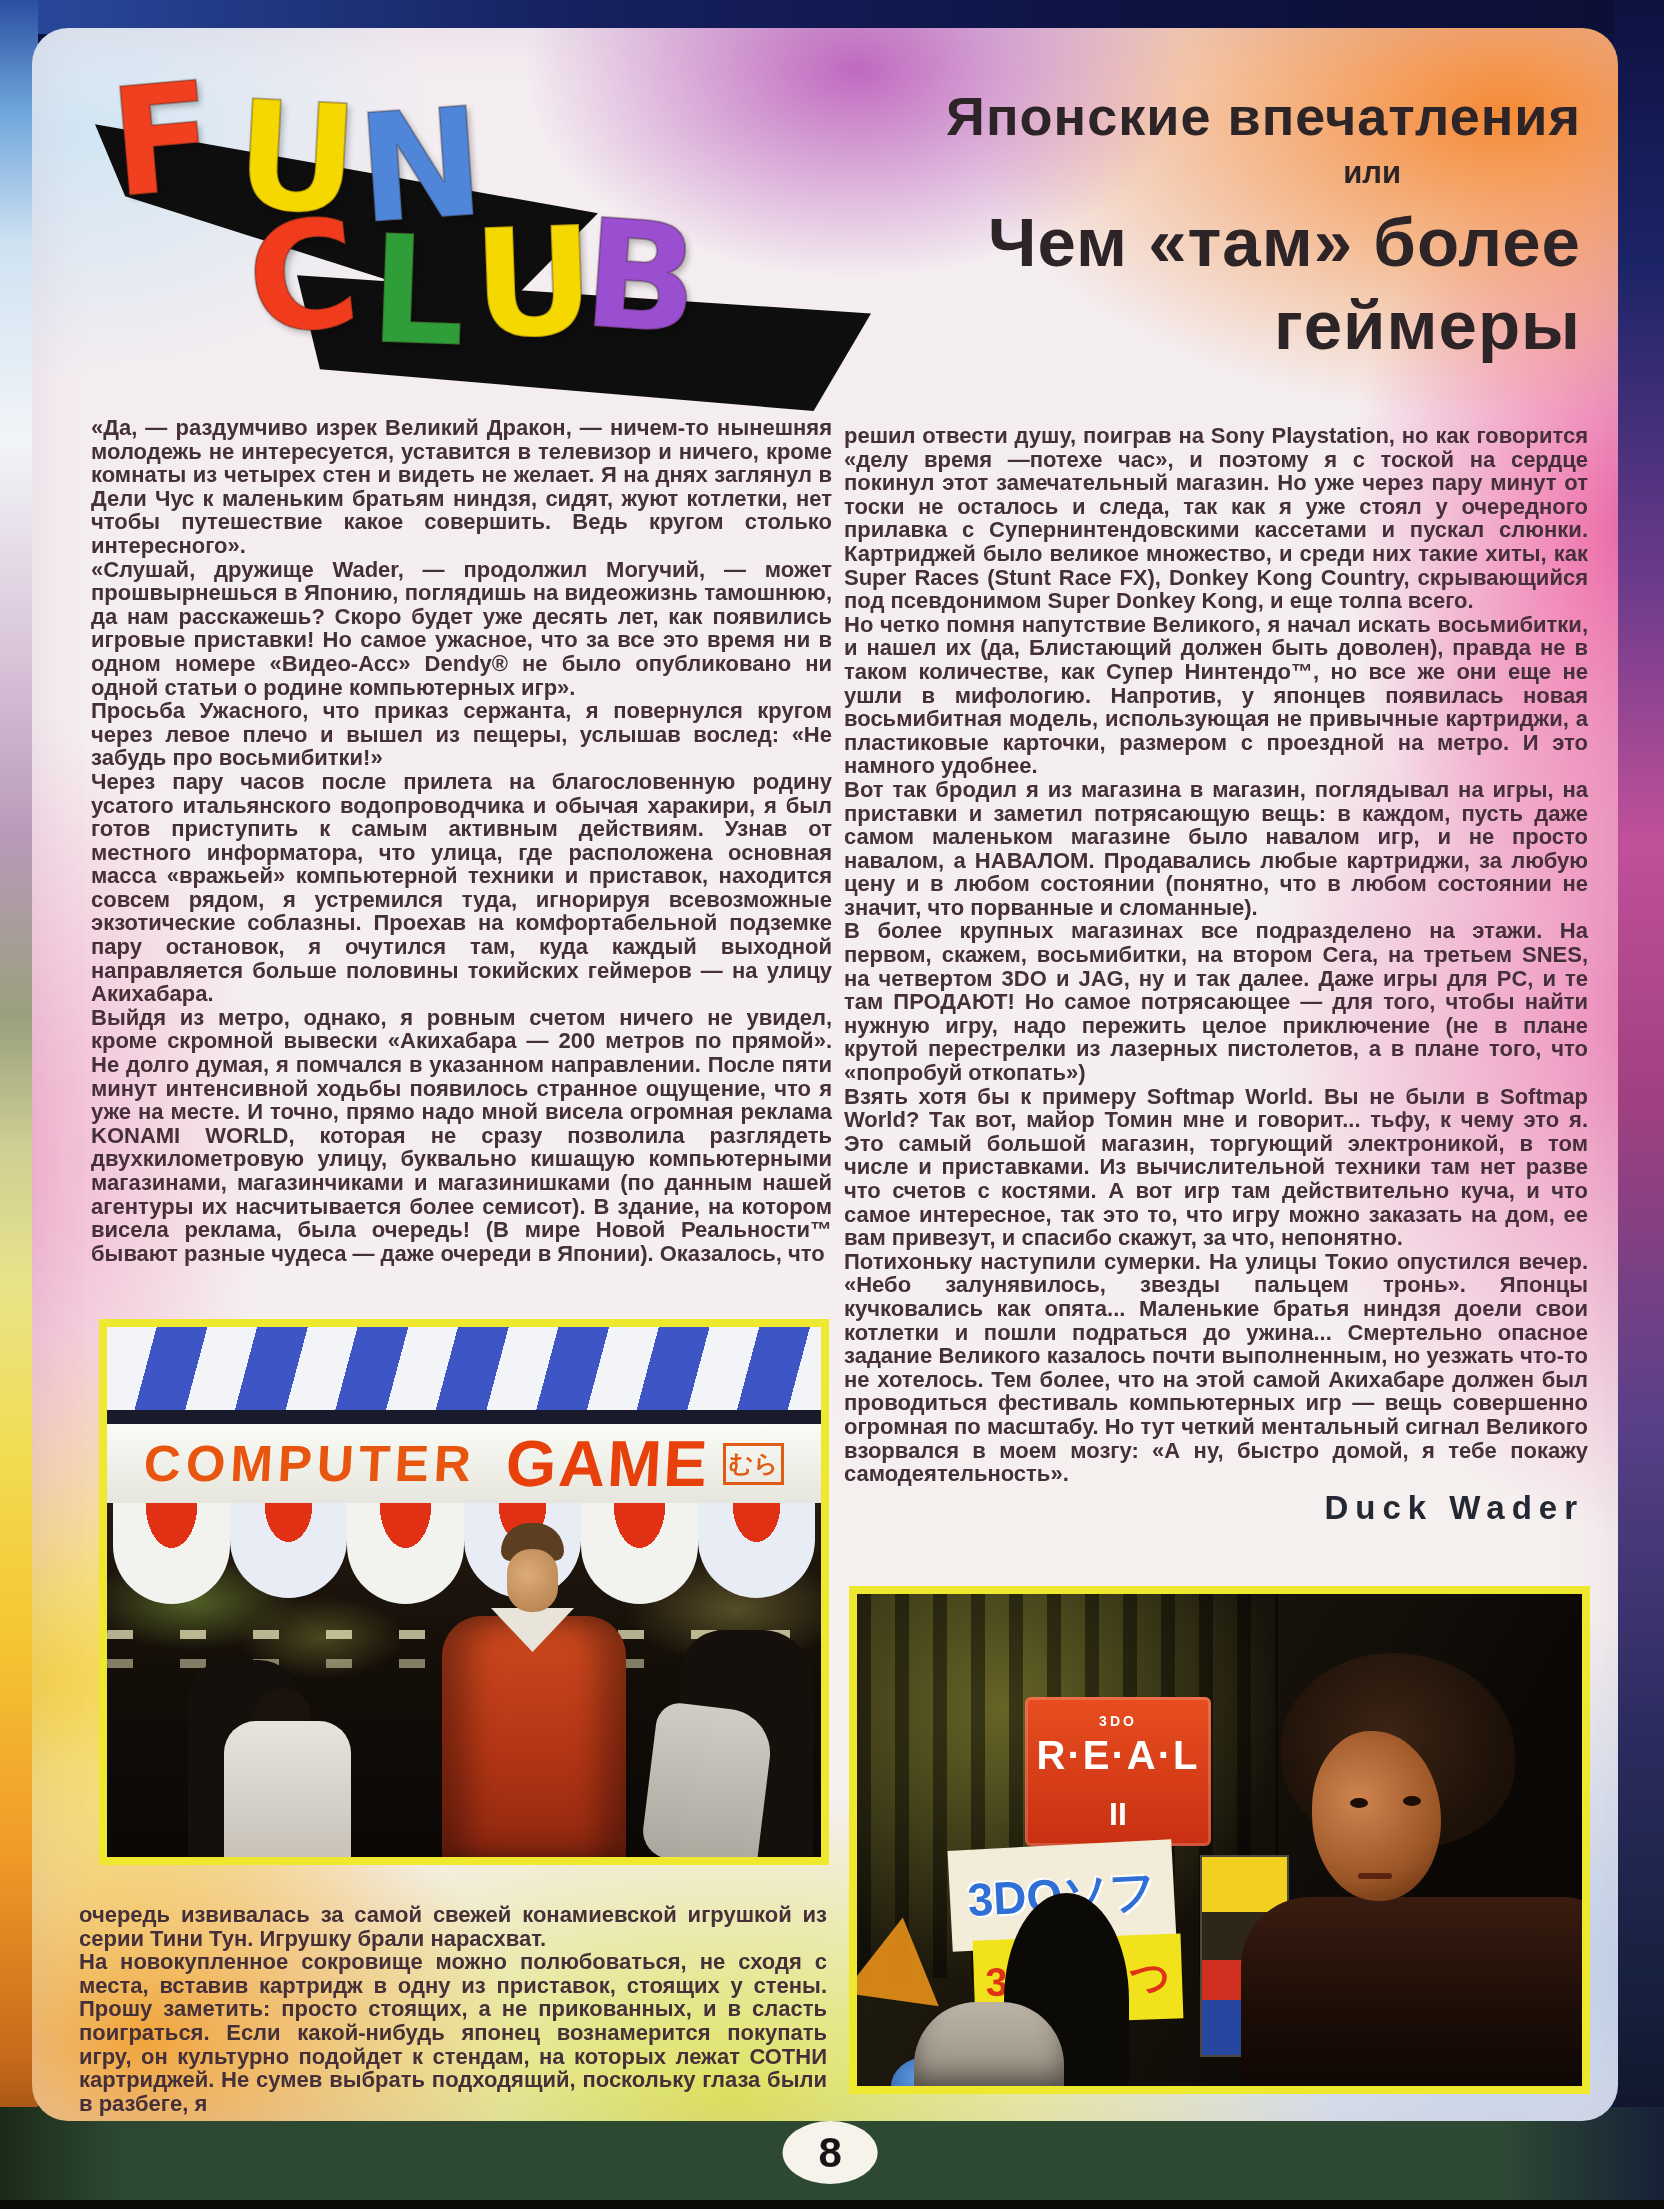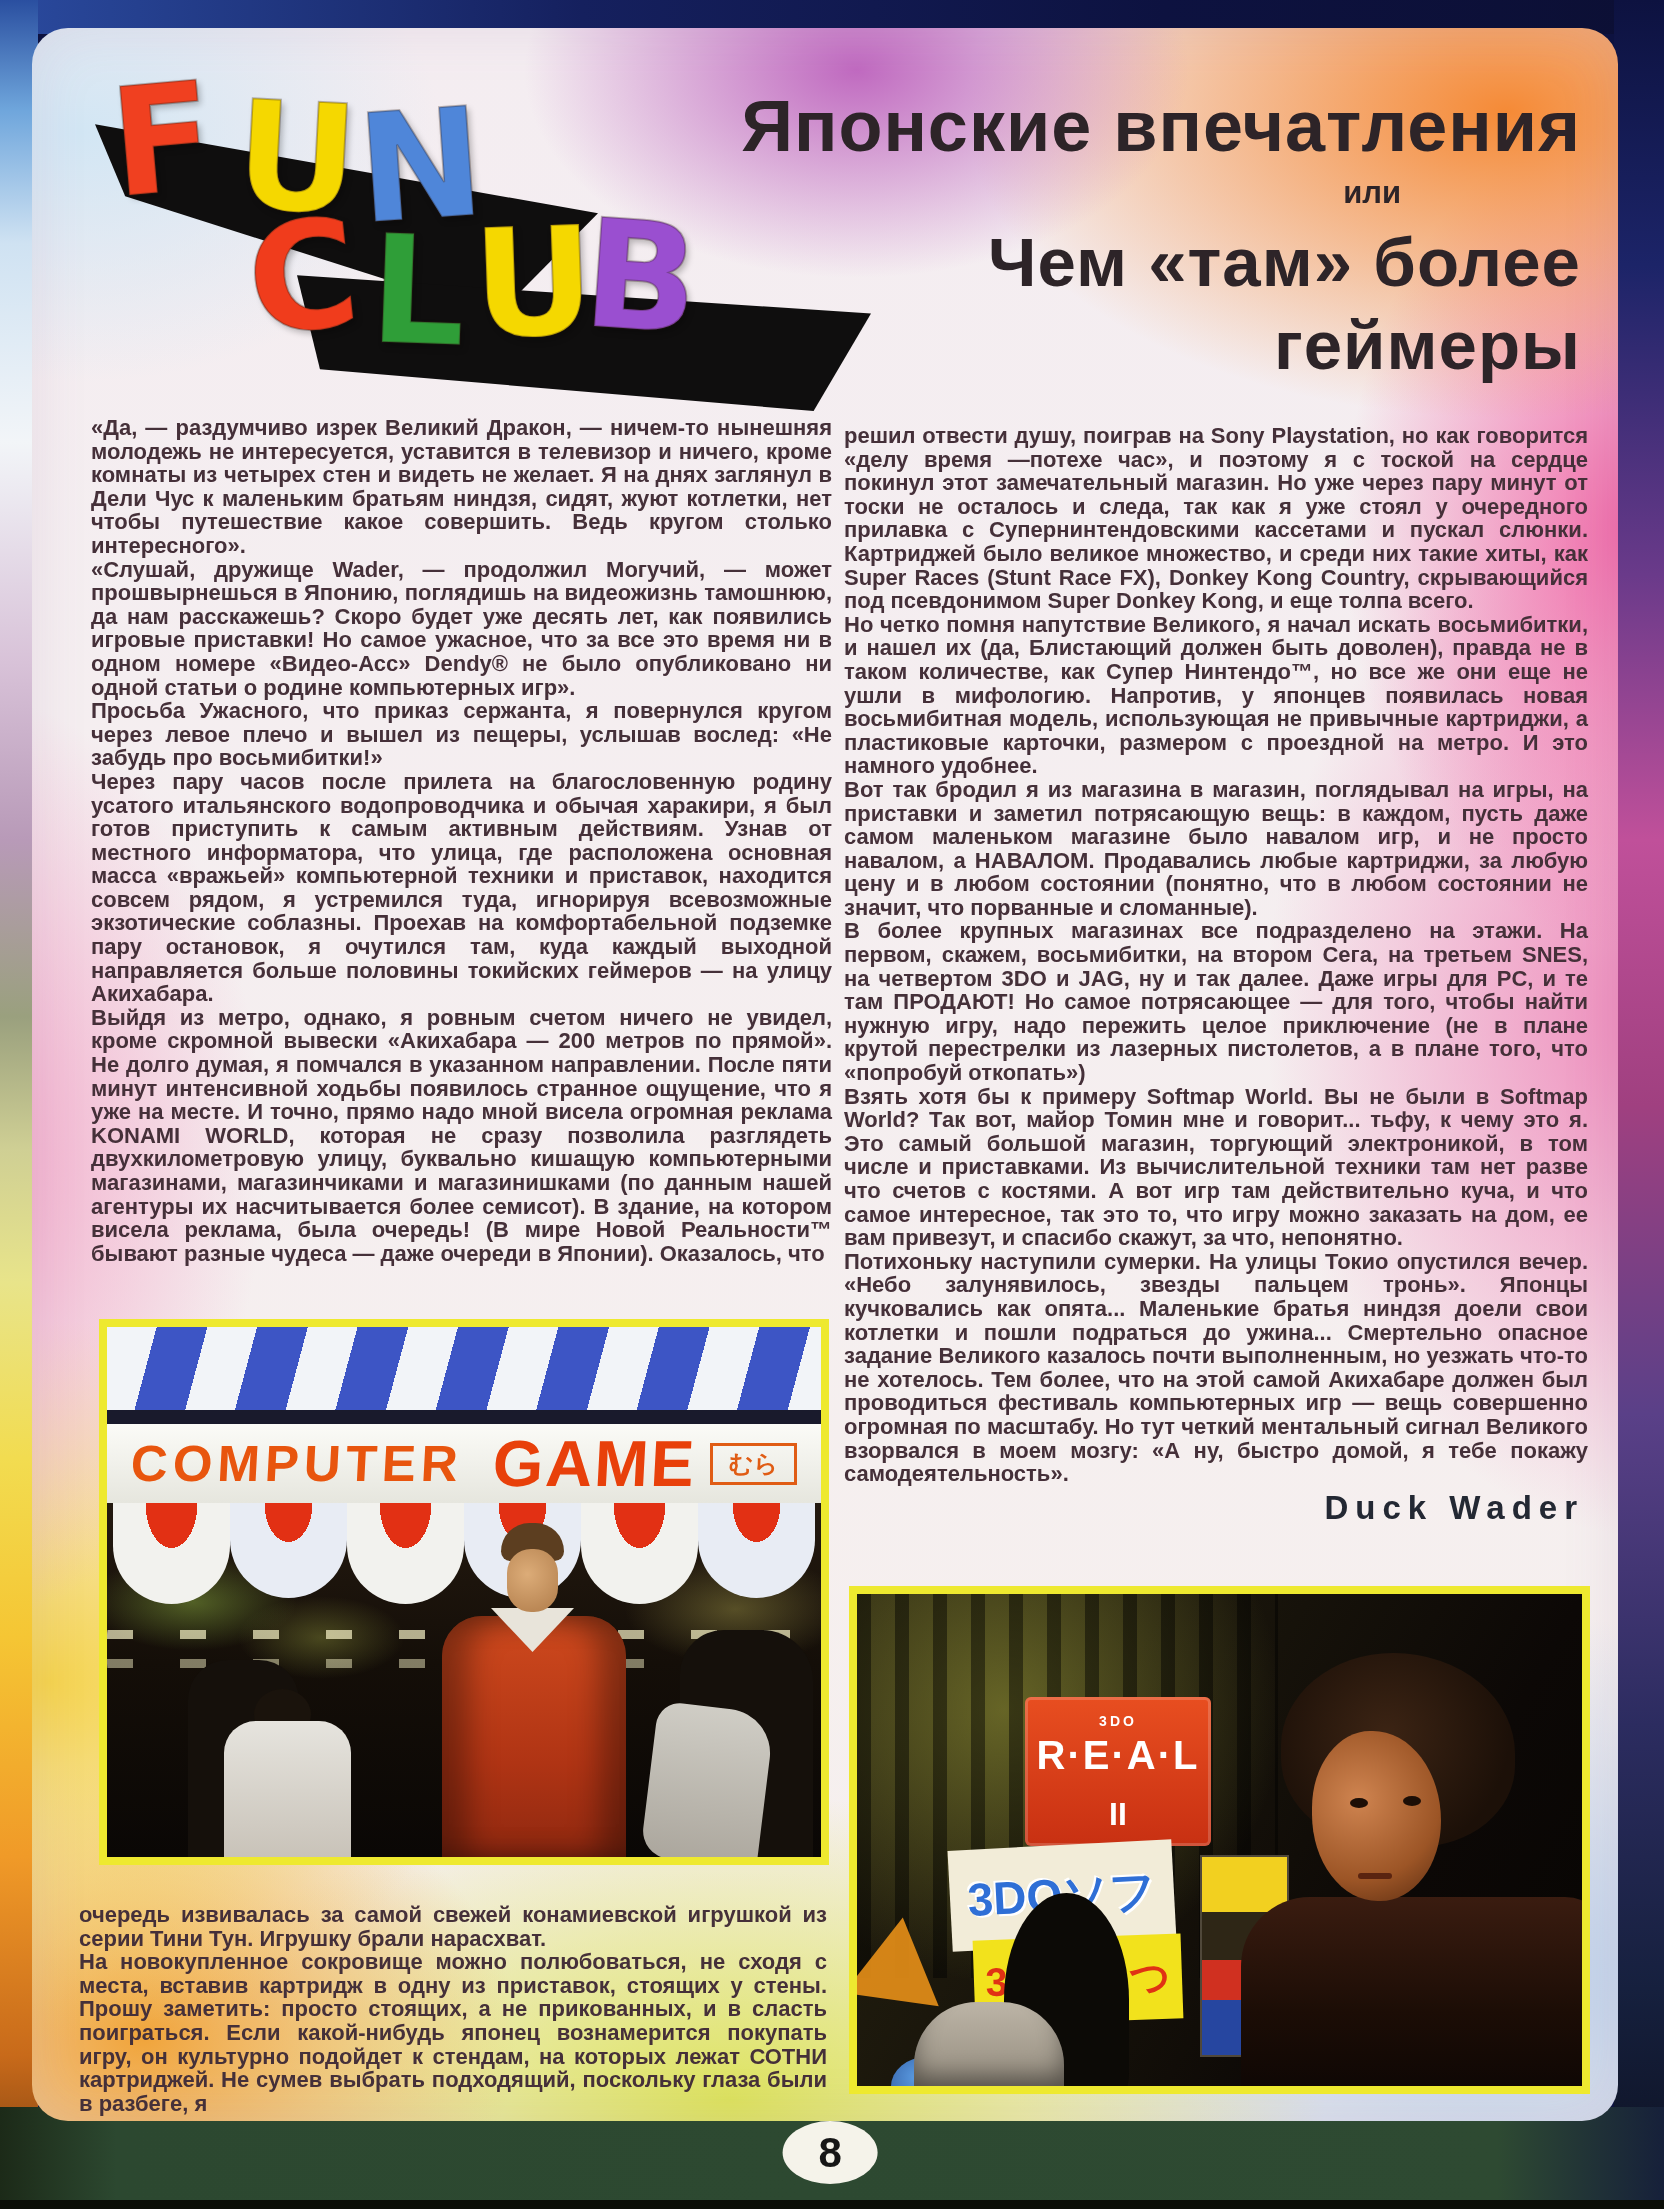--- a/index.html
+++ b/index.html
@@ -33,39 +33,39 @@
   .content{position:absolute;left:0;top:0;width:100%;height:100%;}
   
   .bolt1{position:absolute;left:95px;top:103px;width:503px;height:212px;background:#0f0e0e;
     clip-path:polygon(0 10%,100% 52%,80% 100%,6% 44%);}
   .bolt2{position:absolute;left:297px;top:244px;width:574px;height:174px;background:#0f0e0e;
     clip-path:polygon(0 18%,100% 40%,90% 96%,4% 72%);}
   .logo-letter{position:absolute;font-family:"DejaVu Sans",sans-serif;font-weight:bold;font-size:150px;line-height:1;
     -webkit-text-stroke:2px rgba(50,30,20,.30);text-shadow:3px 4px 6px rgba(0,0,0,.25);}
   
   .title{position:absolute;right:83px;top:85px;text-align:right;color:#2d2428;font-weight:bold;}
-  .t1{font-size:72px;letter-spacing:1px;margin-left:32px;}
+  .t1{font-size:54px;letter-spacing:1px;margin-left:32px;}
   .t2{font-size:31px;padding-right:180px;margin-top:8px;}
   .t3{font-size:69px;margin-top:12px;letter-spacing:1px;}
   .t4{font-size:69px;margin-top:4px;letter-spacing:1px;}
   
   .col{position:absolute;color:#453039;font-weight:bold;font-size:22px;line-height:23.6px;margin-top:24px;}
   .col p{margin:0;text-align:justify;}
   .col-left-top{left:91px;top:392px;width:741px;}
   .col-left-bottom{left:79px;top:1879px;width:748px;}
   .col-right{left:844px;top:400px;width:744px;}
   .signature{margin-top:10px;text-align:right;font-size:33px;letter-spacing:7px;color:#232833;padding-right:4px;}
   
   .photo1{position:absolute;left:99px;top:1319px;width:730px;height:546px;border:8px solid #eee92f;box-sizing:border-box;background:#0d0b08;overflow:hidden;}
   .awning{position:absolute;left:0;top:0;right:0;height:85px;background:repeating-linear-gradient(105deg,#f2f4f8 0 48px,#3d55c5 48px 97px);}
   .awning-bar{position:absolute;left:0;top:83px;right:0;height:14px;background:#191a2c;}
   .signband{position:absolute;left:0;top:97px;right:0;height:79px;background:linear-gradient(180deg,#fbfbf7,#e6e6de);display:flex;align-items:center;justify-content:center;}
   .sb-computer{font-size:51px;font-weight:800;color:#e8550e;letter-spacing:5px;transform:skewX(-3deg);}
   .sb-game{font-size:65px;font-weight:800;color:#e8400a;letter-spacing:2px;margin-left:30px;transform:skewX(-3deg);}
-  .sb-suffix{font-size:24px;font-weight:bold;color:#e05c14;border:3px solid #e05c14;padding:2px 16px;margin-left:14px;}
+  .sb-suffix{font-size:24px;font-weight:bold;color:#e05c14;border:3px solid #e05c14;padding:2px 3px;margin-left:14px;}
   .interior1{position:absolute;left:0;top:176px;right:0;bottom:0;
     background:
       radial-gradient(ellipse 149px 69px at 12% 28%, rgba(150,190,70,.45), transparent 70%),
       radial-gradient(ellipse 119px 59px at 30% 38%, rgba(190,200,80,.3), transparent 70%),
       radial-gradient(ellipse 158px 79px at 88% 30%, rgba(200,190,90,.35), transparent 70%),
       linear-gradient(180deg,#241a10 0%,#140e08 45%,#0a0705 100%);}
   .lightrow{position:absolute;left:0;right:0;height:9px;background:repeating-linear-gradient(90deg,rgba(255,250,205,.85) 0 26px,transparent 26px 73px);opacity:.8;}
   .bunting{position:absolute;left:0;top:176px;right:0;height:111px;display:flex;justify-content:space-between;padding:0 6px;}
   .fan{width:125px;height:101px;border-radius:0 0 63px 63px;
     background:radial-gradient(ellipse at 50% 0%, #e23014 0 26px, #f2f2ee 26px 75px, #2e54c4 75px 91px, #1c2a66 91px);}

